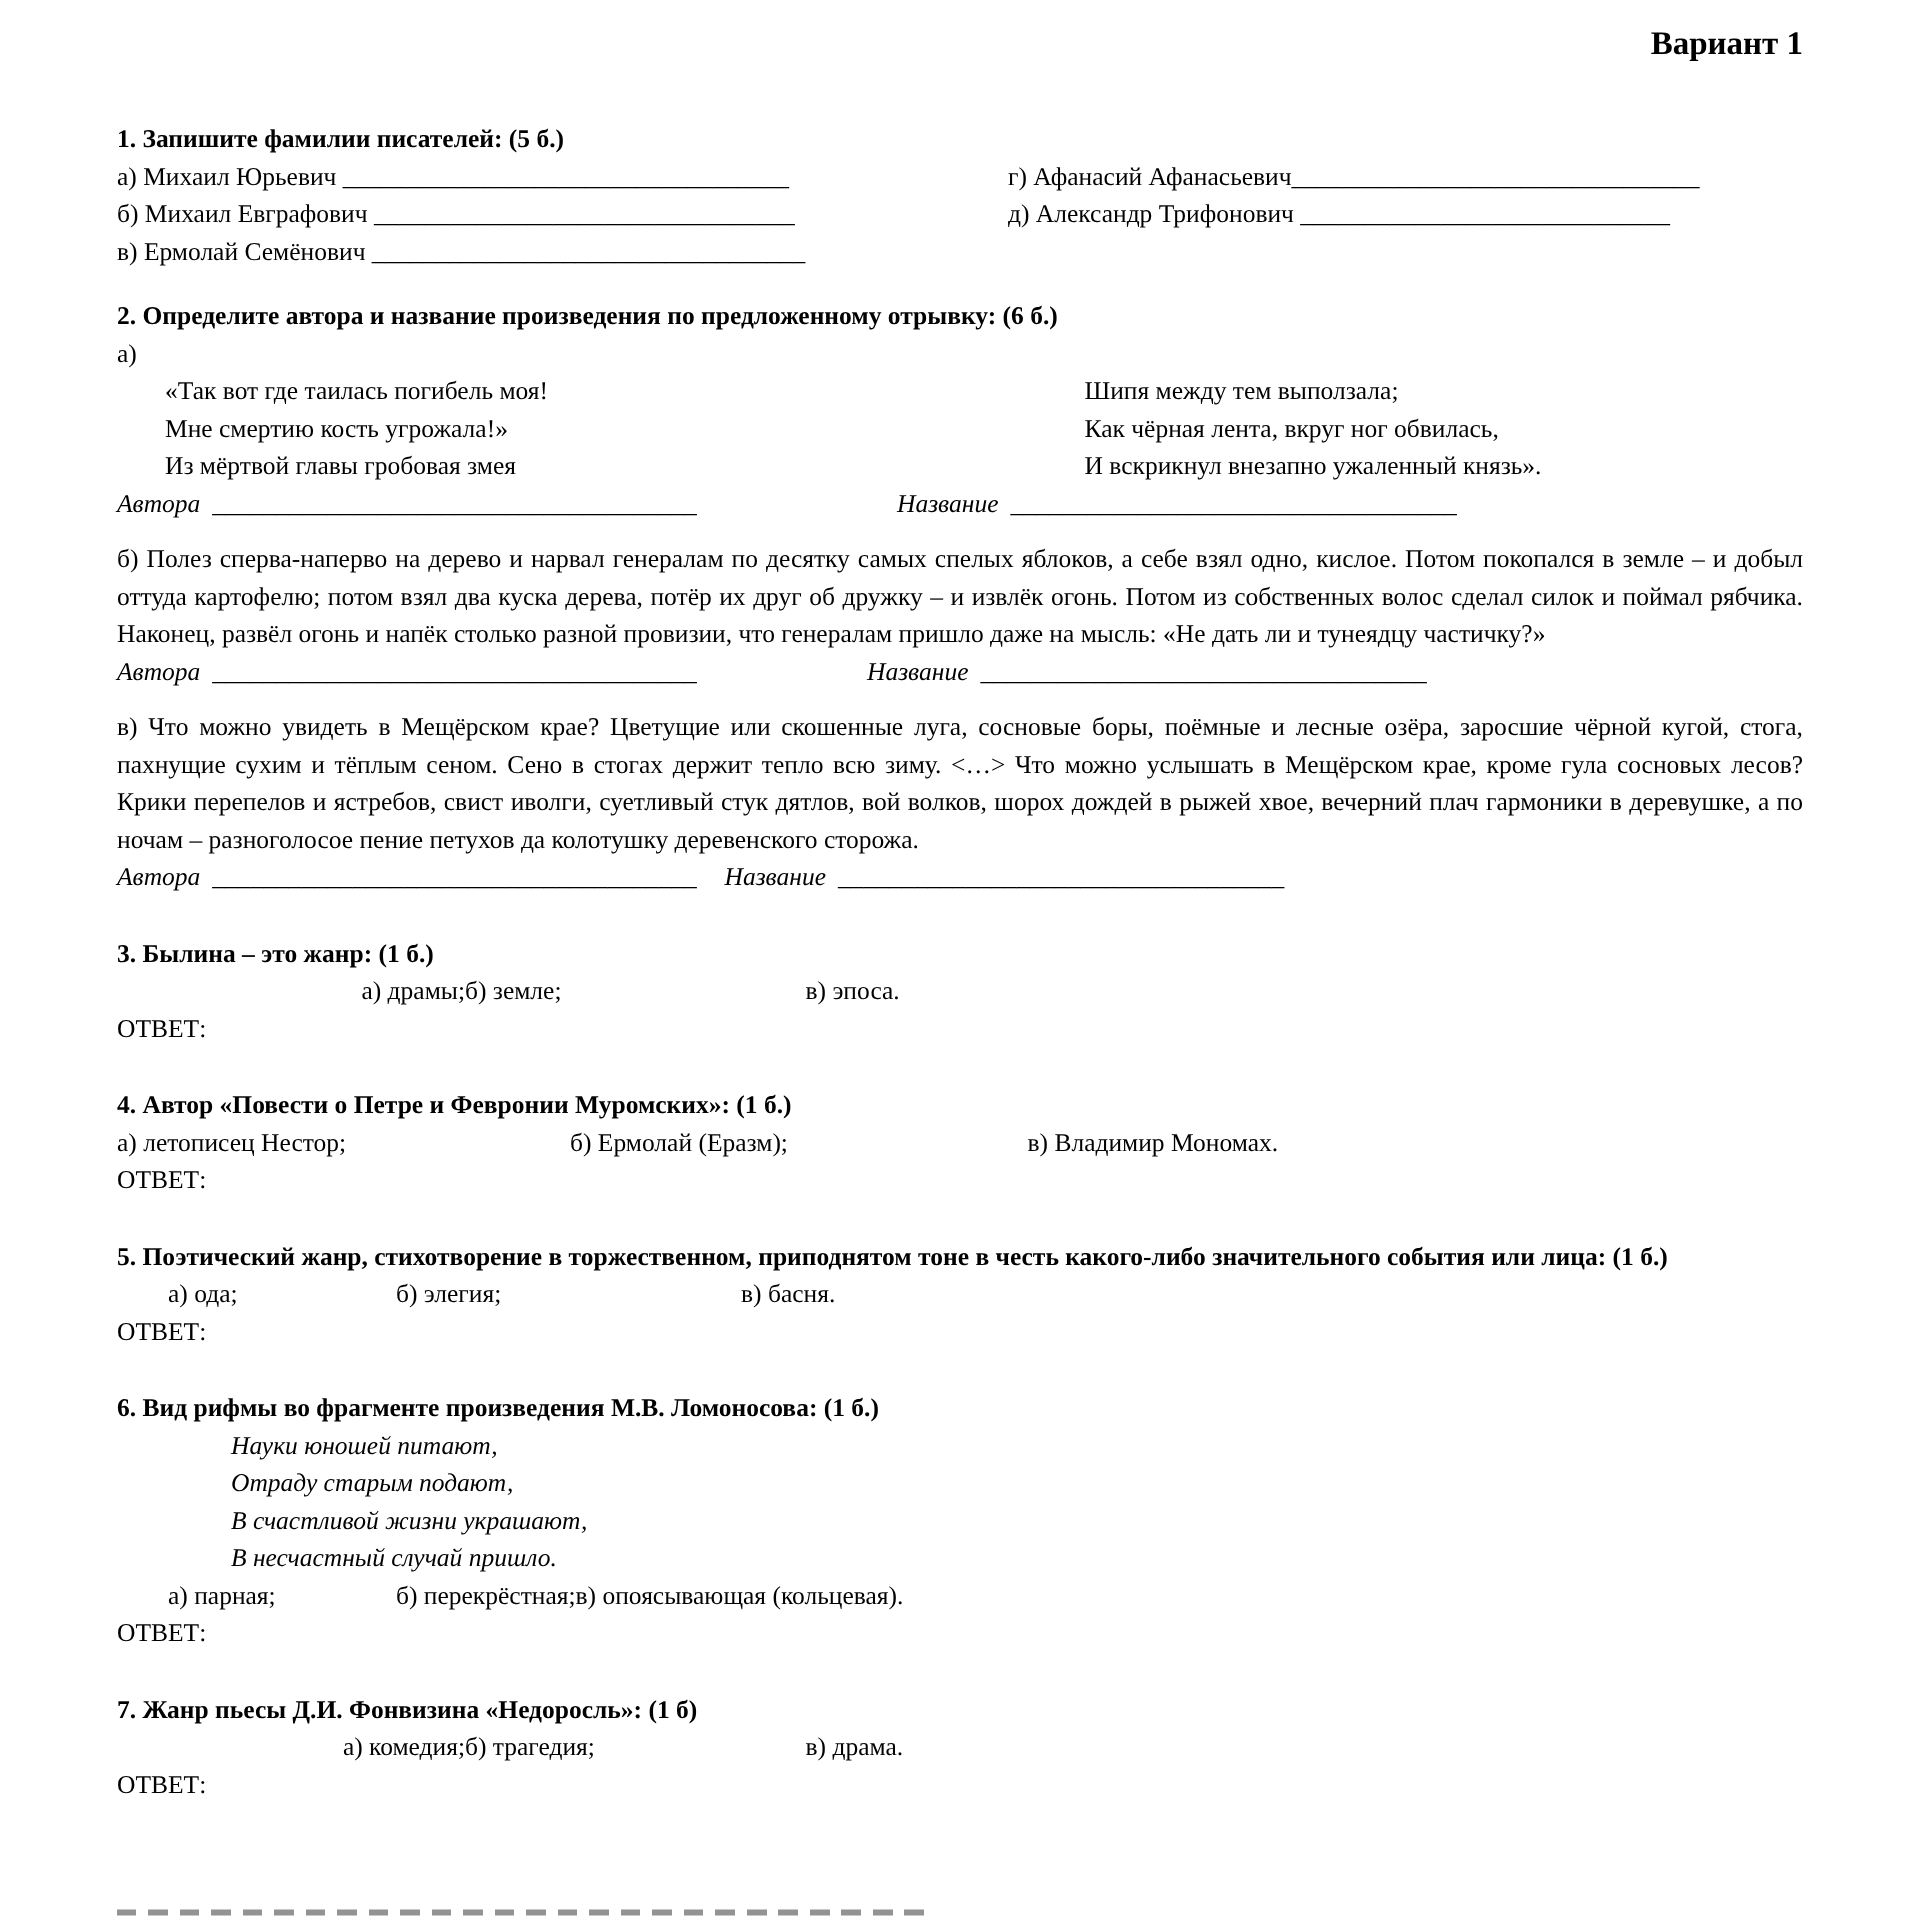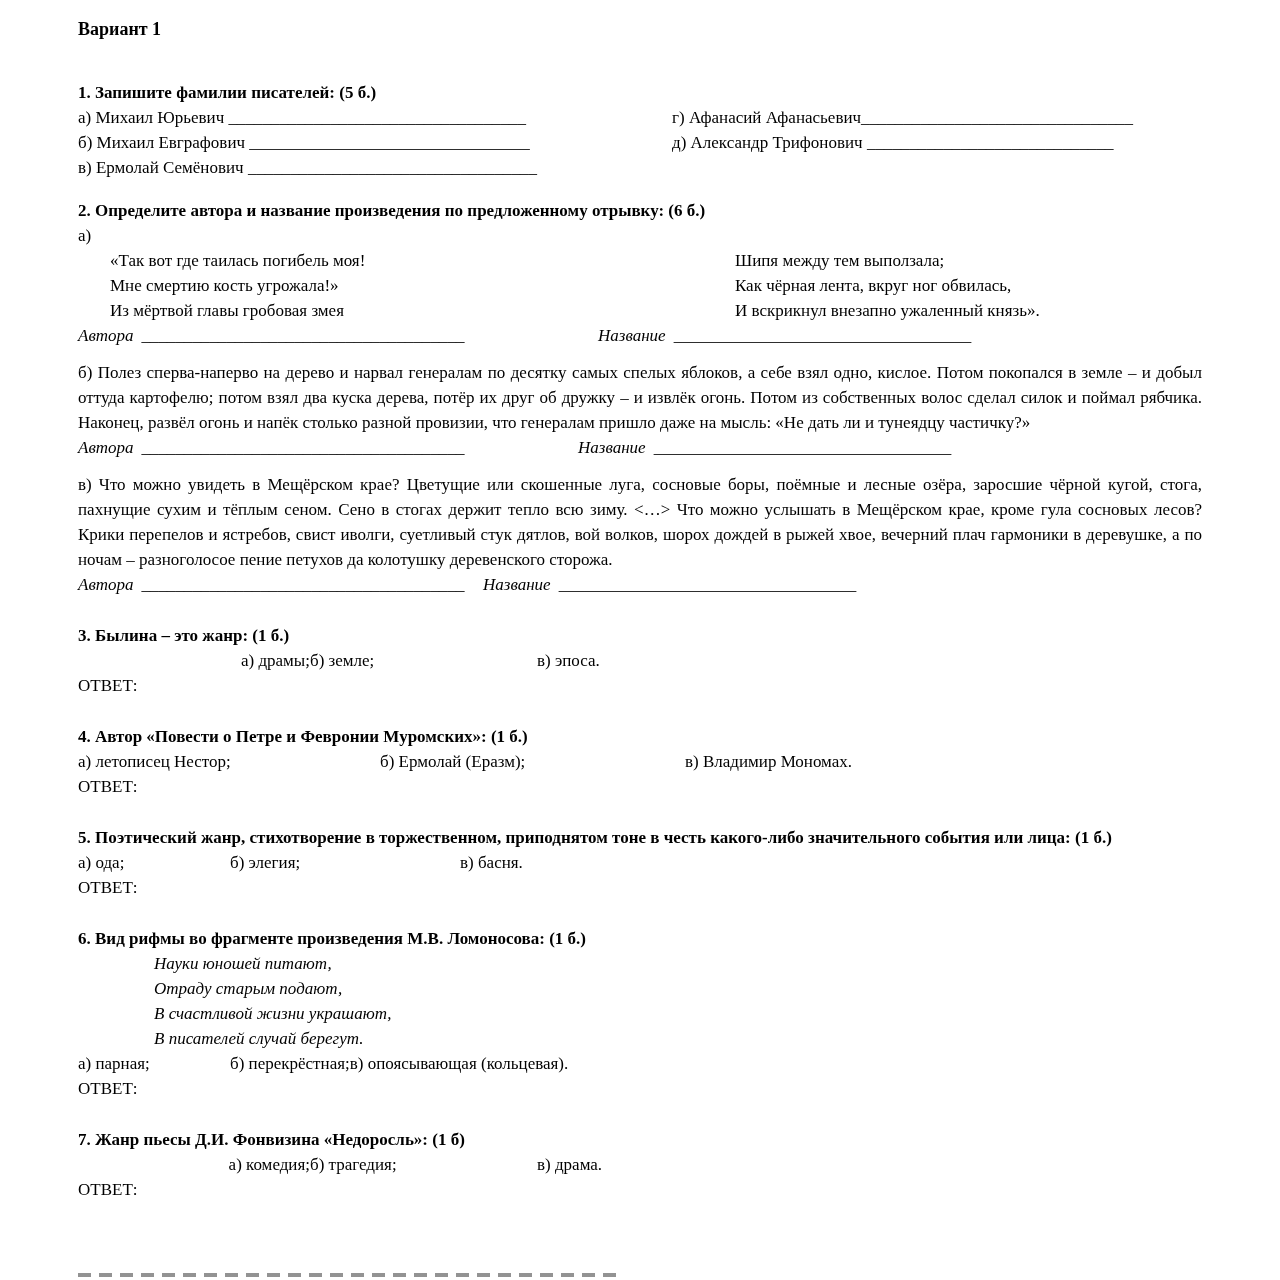--- a/index.html
+++ b/index.html
@@ -8,47 +8,47 @@
     background:#ffffff;
     color:#000000;
     font-family:"Liberation Serif","DejaVu Serif",serif;
     font-size:17px;
     line-height:25px;
     overflow:hidden;
     position:relative;
   }
   .page { padding:14px 78px 0 78px; }
   .doc-title {
-    text-align:left;
+    text-align:right;
     font-weight:bold;
-    font-size:18px;
+    font-size:22px;
     line-height:30px;
   }
   .heading { font-weight:bold; }
   .sec-q1 { margin-top:36px; }
   .q1-row { display:flex; white-space:nowrap; }
   .q1-left { width:594px; }
   .q1-right { flex:1; }
   .sec-q2 { margin-top:18px; }
-  .quote-wrap { display:flex;gap:12px; }
+  .quote-wrap { display:flex; }
   .quote-left { width:645px; padding-left:32px; }
   .quote-right { flex:1; }
   .auth-row { display:flex; white-space:nowrap; }
   .lbl-i { font-style:italic; margin-right:8px; }
   .g520 { width:520px; }
   .g500 { width:500px; }
   .g405 { width:405px; }
   .para { text-align:justify; margin-top:12px; }
   .section { margin-top:26px; }
   .opts { display:flex; white-space:nowrap; }
   .w232 { width:232px;text-align:right; }
   .w227 { width:227px; }
   .w302 { width:302px; }
   .w305 { width:305px; }
-  .w152 { width:152px; }
+  .w152 { width:152px;margin-left:34px; }
   .w230 { width:230px; }
   .verse { font-style:italic; padding-left:76px; }
   .just { text-align:justify; }
   .clipped-line {
     position:absolute;
     left:78px; top:1273px;
     width:545px; height:4px;
     background:repeating-linear-gradient(90deg,#3a3a3a 0 13px,transparent 13px 21px);
     opacity:0.55;
   }
@@ -137,21 +137,21 @@
       <div>в) басня.</div>
     </div>
     <div>ОТВЕТ:</div>
   </div>
 
   <div class="section">
     <div class="heading">6. Вид рифмы во фрагменте произведения М.В. Ломоносова: (1 б.)</div>
     <div class="verse">Науки юношей питают,</div>
     <div class="verse">Отраду старым подают,</div>
     <div class="verse">В счастливой жизни украшают,</div>
-    <div class="verse">В писателей случай берегут.</div>
+    <div class="verse">В несчастный случай пришло.</div>
     <div class="opts">
       <div class="w152">а) парная;</div>
       <div>б) перекрёстная;в) опоясывающая (кольцевая).</div>
     </div>
     <div>ОТВЕТ:</div>
   </div>
 
   <div class="section">
     <div class="heading">7. Жанр пьесы Д.И. Фонвизина «Недоросль»: (1 б)</div>
     <div class="opts">

